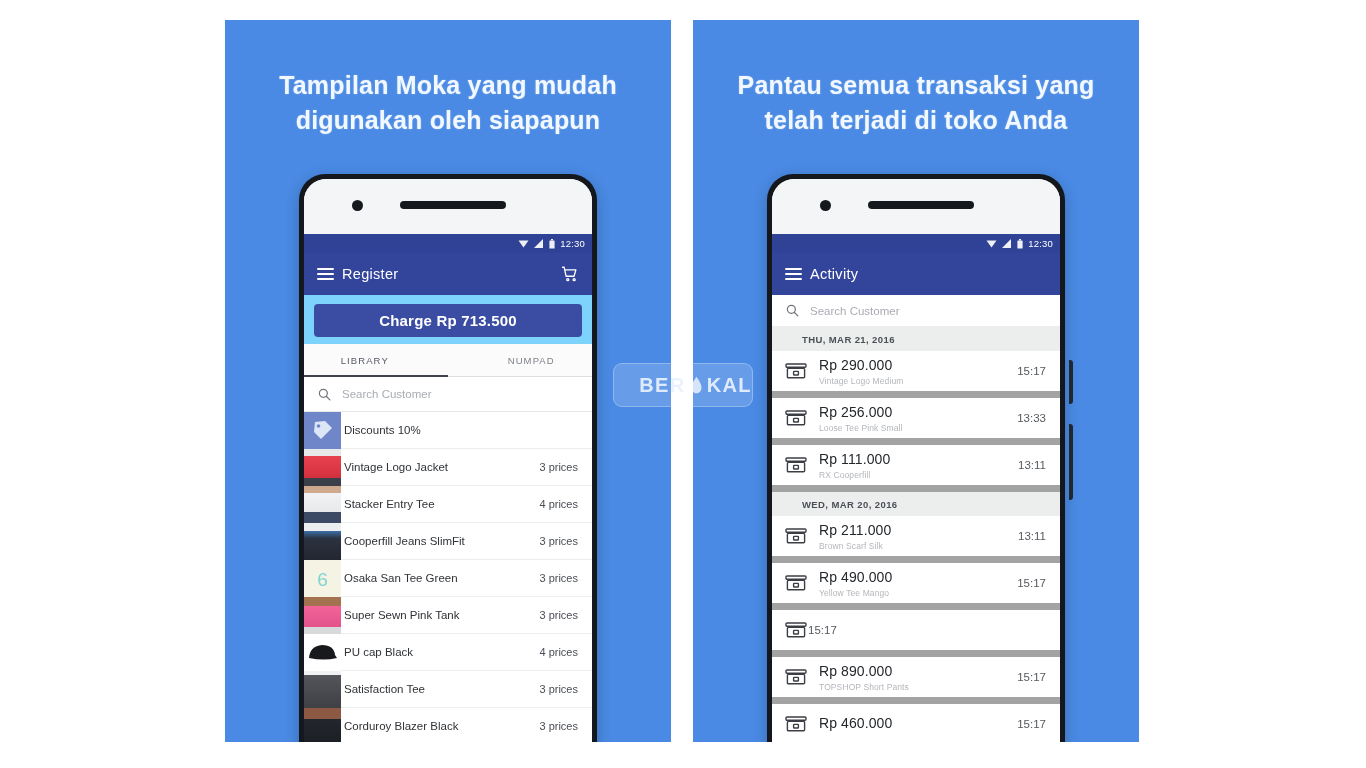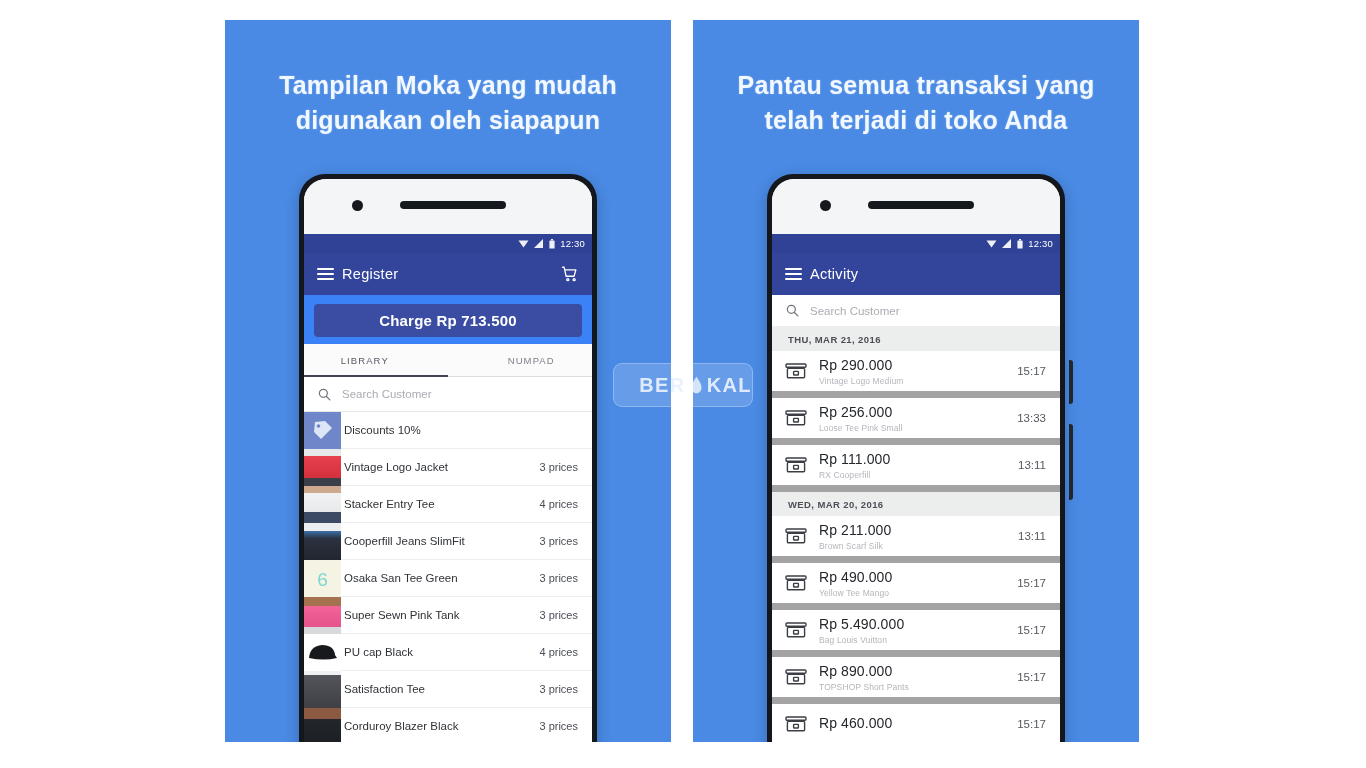--- a/index.html
+++ b/index.html
@@ -130,21 +130,21 @@
   .appbar-title {
     color: #ffffff;
     font-size: 14.5px;
     margin-left: 8px;
     letter-spacing: .3px;
   }
   .appbar-spacer { flex: 1; }
   .cart-icon { width: 18px; height: 18px; }
 
   
-  .charge-wrap { padding: 9px 10px 7px 10px; background: #3b82f6; }
+  .charge-wrap { padding: 9px 10px 7px 10px; background: #7dd3fc; }
   .charge-btn {
     height: 33px;
     background: #3a4da3;
     border-radius: 4px;
     color: #ffffff;
     font-size: 15px;
     font-weight: bold;
     display: flex; align-items: center; justify-content: center;
     letter-spacing: .2px;
     cursor: pointer;
@@ -225,21 +225,21 @@
     padding: 0 14px;
     background: #ffffff;
     border-bottom: 1px solid #ededee;
   }
   .date-header {
     background: #eceded;
     font-size: 9.5px;
     font-weight: bold;
     color: #4b4f56;
     letter-spacing: .4px;
-    padding: 7px 14px 6px 16px;
+    padding: 7px 14px 6px 30px;
   }
   .txn-row {
     display: flex;
     align-items: center;
     padding: 0 14px 0 12px;
     height: 47px;
     border-bottom: 7px solid #a3a3a3;
     background: #ffffff;
     cursor: pointer;
   }
@@ -550,24 +550,20 @@
             </div>
             <div class="txn-time">15:17</div>
           </div>
 
           <div class="txn-row">
             <svg class="txn-icon" viewBox="0 0 24 20" fill="none" stroke="#3b3e44" stroke-width="1.4">
                 <rect x="2" y="3" width="20" height="3.2" rx="1"></rect>
                 <rect x="3.4" y="7.4" width="17.2" height="9.4" rx="1"></rect>
                 <rect x="9.6" y="10.4" width="4.8" height="3.6" rx=".6"></rect>
               </svg>
-            <div class="txn-mid">
-              <div class="txn-amount">Rp 5.490.000</div>
-              <div class="txn-sub">Bag Louis Vuitton</div>
-            </div>
             <div class="txn-time">15:17</div>
           </div>
 
           <div class="txn-row">
             <svg class="txn-icon" viewBox="0 0 24 20" fill="none" stroke="#3b3e44" stroke-width="1.4">
                 <rect x="2" y="3" width="20" height="3.2" rx="1"></rect>
                 <rect x="3.4" y="7.4" width="17.2" height="9.4" rx="1"></rect>
                 <rect x="9.6" y="10.4" width="4.8" height="3.6" rx=".6"></rect>
               </svg>
             <div class="txn-mid">

